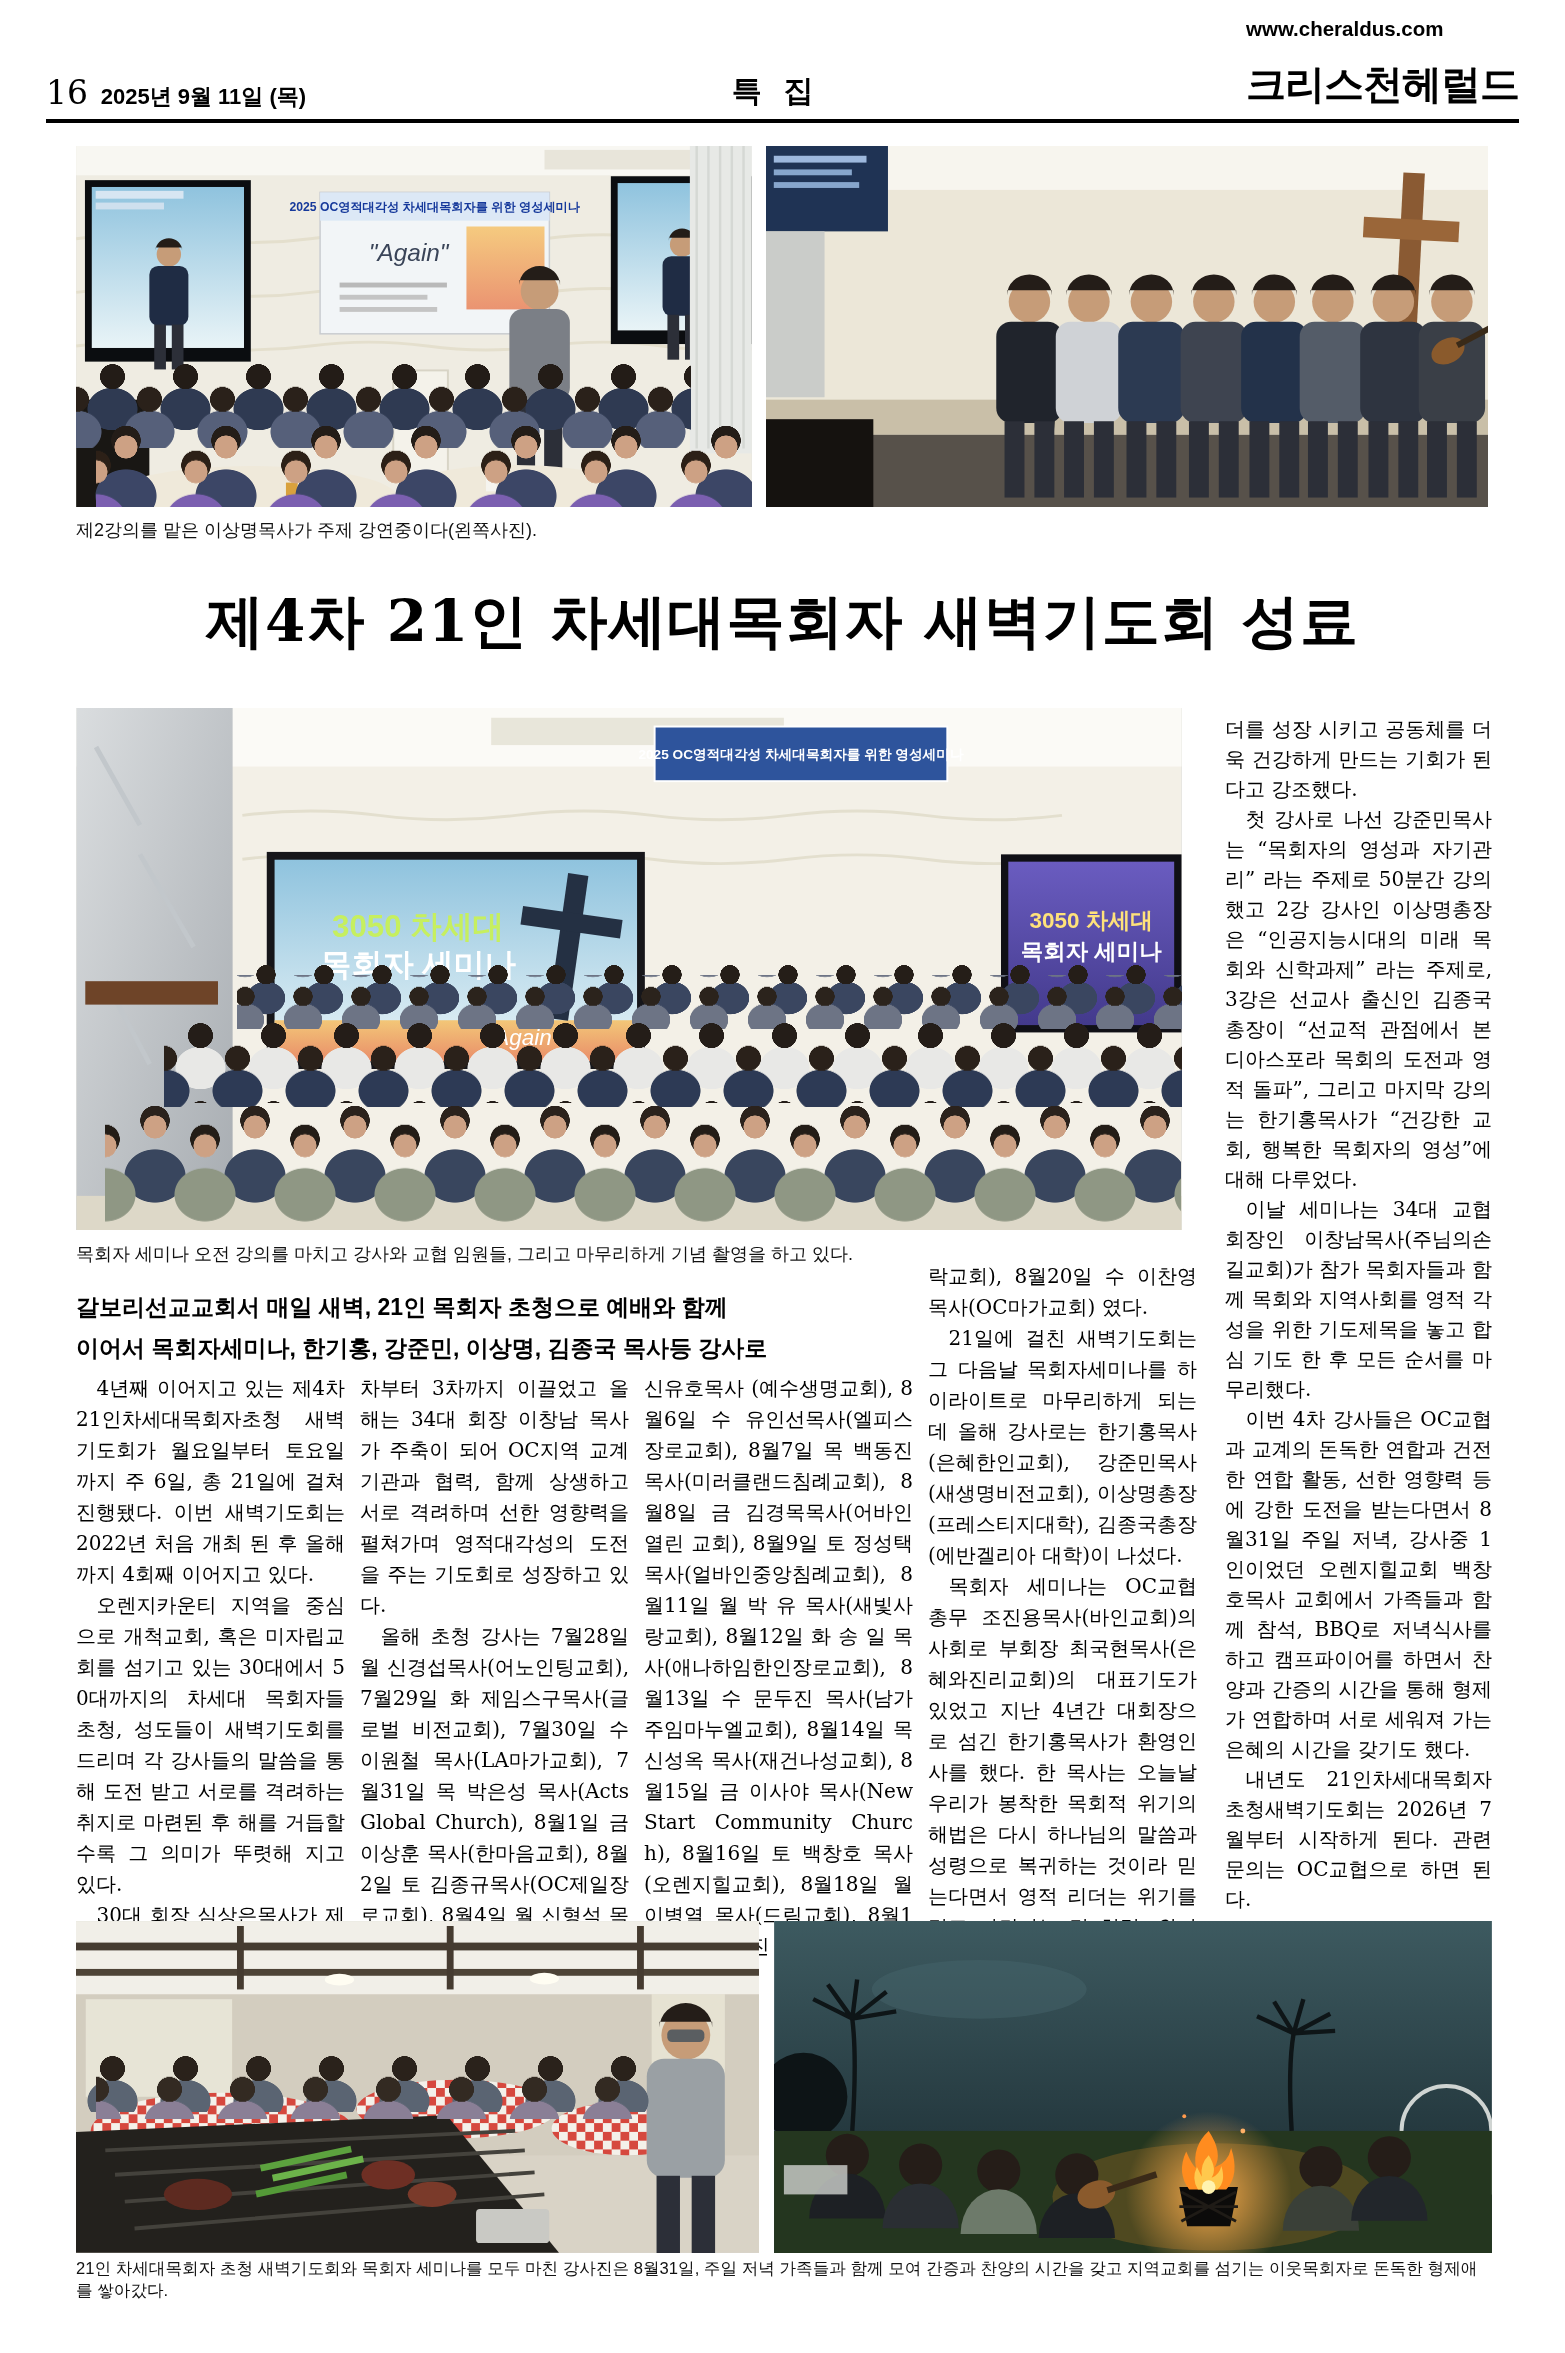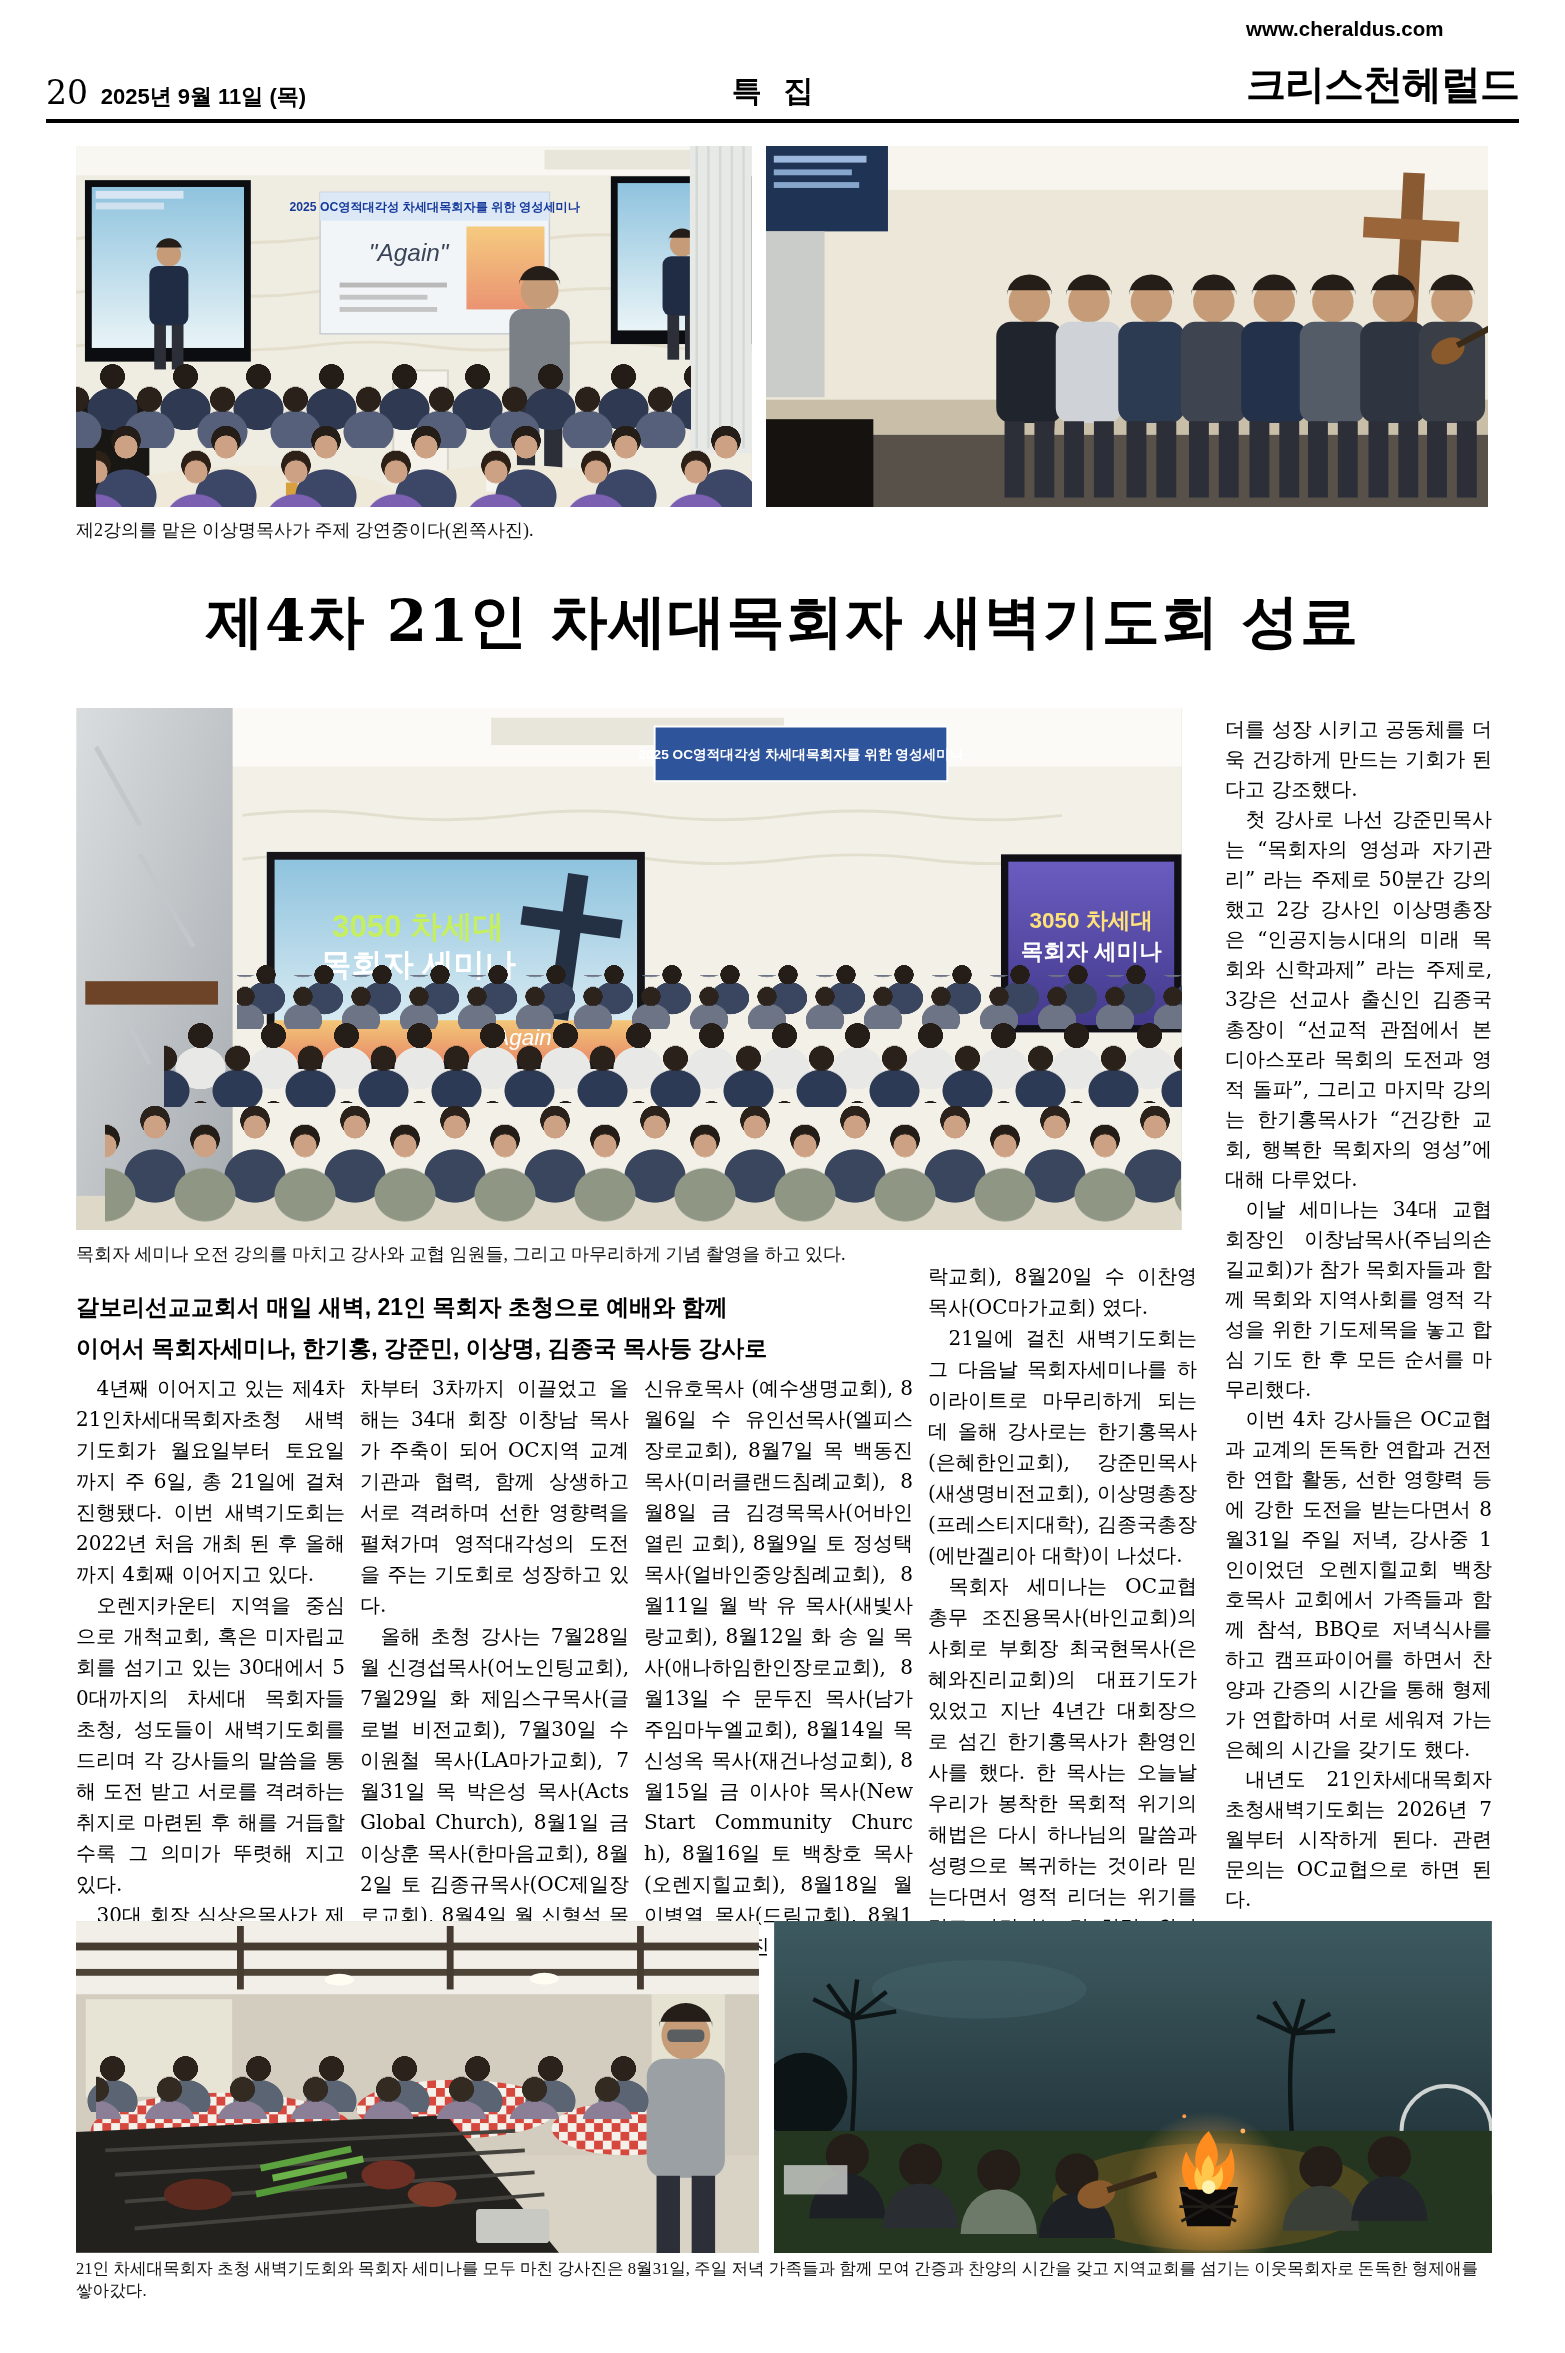--- a/index.html
+++ b/index.html
@@ -12,21 +12,21 @@
   .hdr-left{display:flex;align-items:baseline;gap:12.7px;}
   .hdr-pageno{font-family:"DejaVu Serif",serif;font-size:33px;font-weight:400;}
   .hdr-date{font-family:"Liberation Sans",sans-serif;font-size:22px;font-weight:700;}
   .hdr-section{font-family:"Liberation Sans",sans-serif;font-size:30px;font-weight:900;letter-spacing:6.8px;}
   .hdr-right{display:flex;align-items:baseline;gap:16.6px;flex-direction:column;}
   .hdr-web{font-family:"Liberation Sans",sans-serif;font-size:20.5px;font-weight:700;}
   .hdr-masthead{font-family:"Liberation Sans",sans-serif;font-size:40px;font-weight:900;letter-spacing:-1px;}
   
   figure{margin:0;position:absolute;overflow:hidden;background:#ddd;}
   figure svg{position:absolute;left:0;top:0;}
-  .cap{position:absolute;font-family:Liberation Serif, serif;font-size:18px;color:#111;}
+  .cap{position:absolute;font-family:Liberation Sans, sans-serif;font-size:18px;color:#111;}
   .cap-sm{font-size:16.6px;}
   
   .crowd{position:absolute;background-repeat:repeat;}
   .crowd-sm{background-image:
       radial-gradient(circle 9.8px at 50% 12.7px,var(--hair,#261f19) 97%,transparent),
       radial-gradient(ellipse 19.5px 16.6px at 50% 36px,var(--suit,#3a4660) 97%,transparent);
       background-size:58px 59px,58px 59px;}
   .crowd-md{background-image:
       radial-gradient(circle 12.7px at 50% 15.6px,var(--hair,#261f19) 97%,transparent),
       radial-gradient(ellipse 25.4px 21.5px at 50% 48px,var(--suit,#3a4660) 97%,transparent);
@@ -103,21 +103,21 @@
       <pattern id="ging" width="36" height="36" patternUnits="userSpaceOnUse">
           <rect width="36" height="36" fill="#f4f1ea"></rect>
           <rect width="18" height="18" fill="#d6483e"></rect>
           <rect x="18" y="18" width="18" height="18" fill="#d6483e"></rect>
         </pattern>
     </defs>
   </svg>
 
   <div class="hdr">
     <div class="hdr-left">
-      <span class="hdr-pageno">20</span>
+      <span class="hdr-pageno">16</span>
       <span class="hdr-date">2025년 9월 11일 (목)</span>
     </div>
     <div class="hdr-section">특 집</div>
     <div class="hdr-right">
       <span class="hdr-web">www.cheraldus.com</span>
       <span class="hdr-masthead">크리스천헤럴드</span>
     </div>
   </div>
 
   <figure style="left:76px;top:146px;width:676px;height:361px;">

